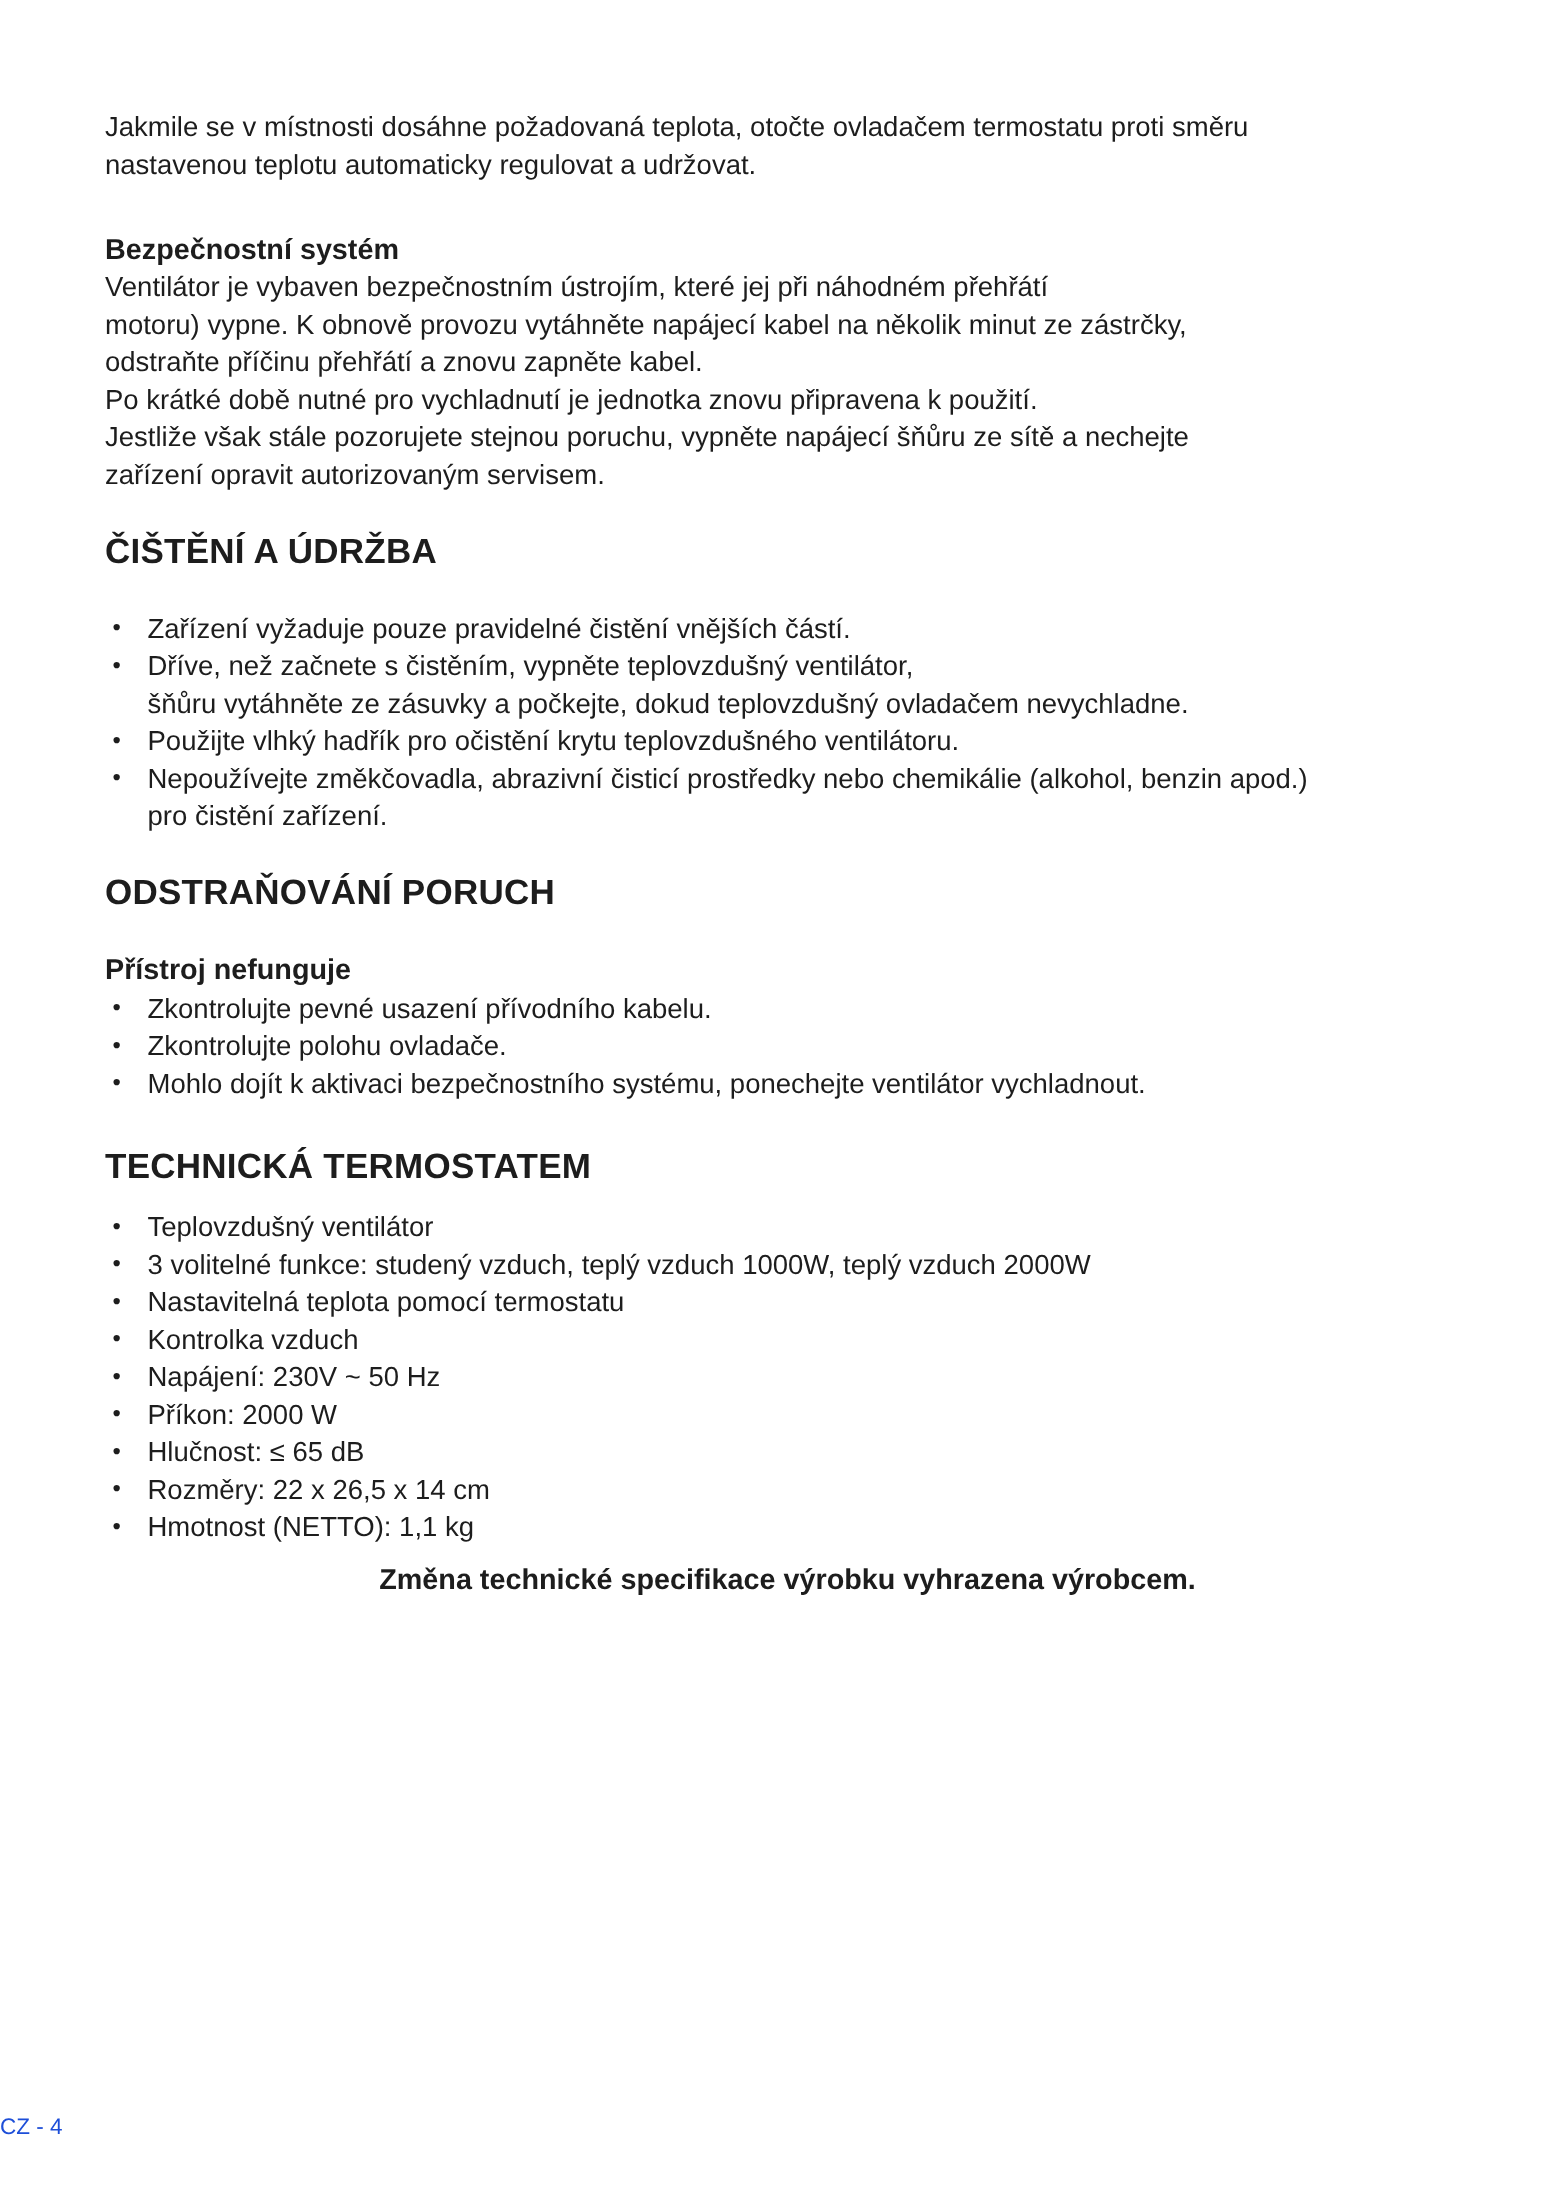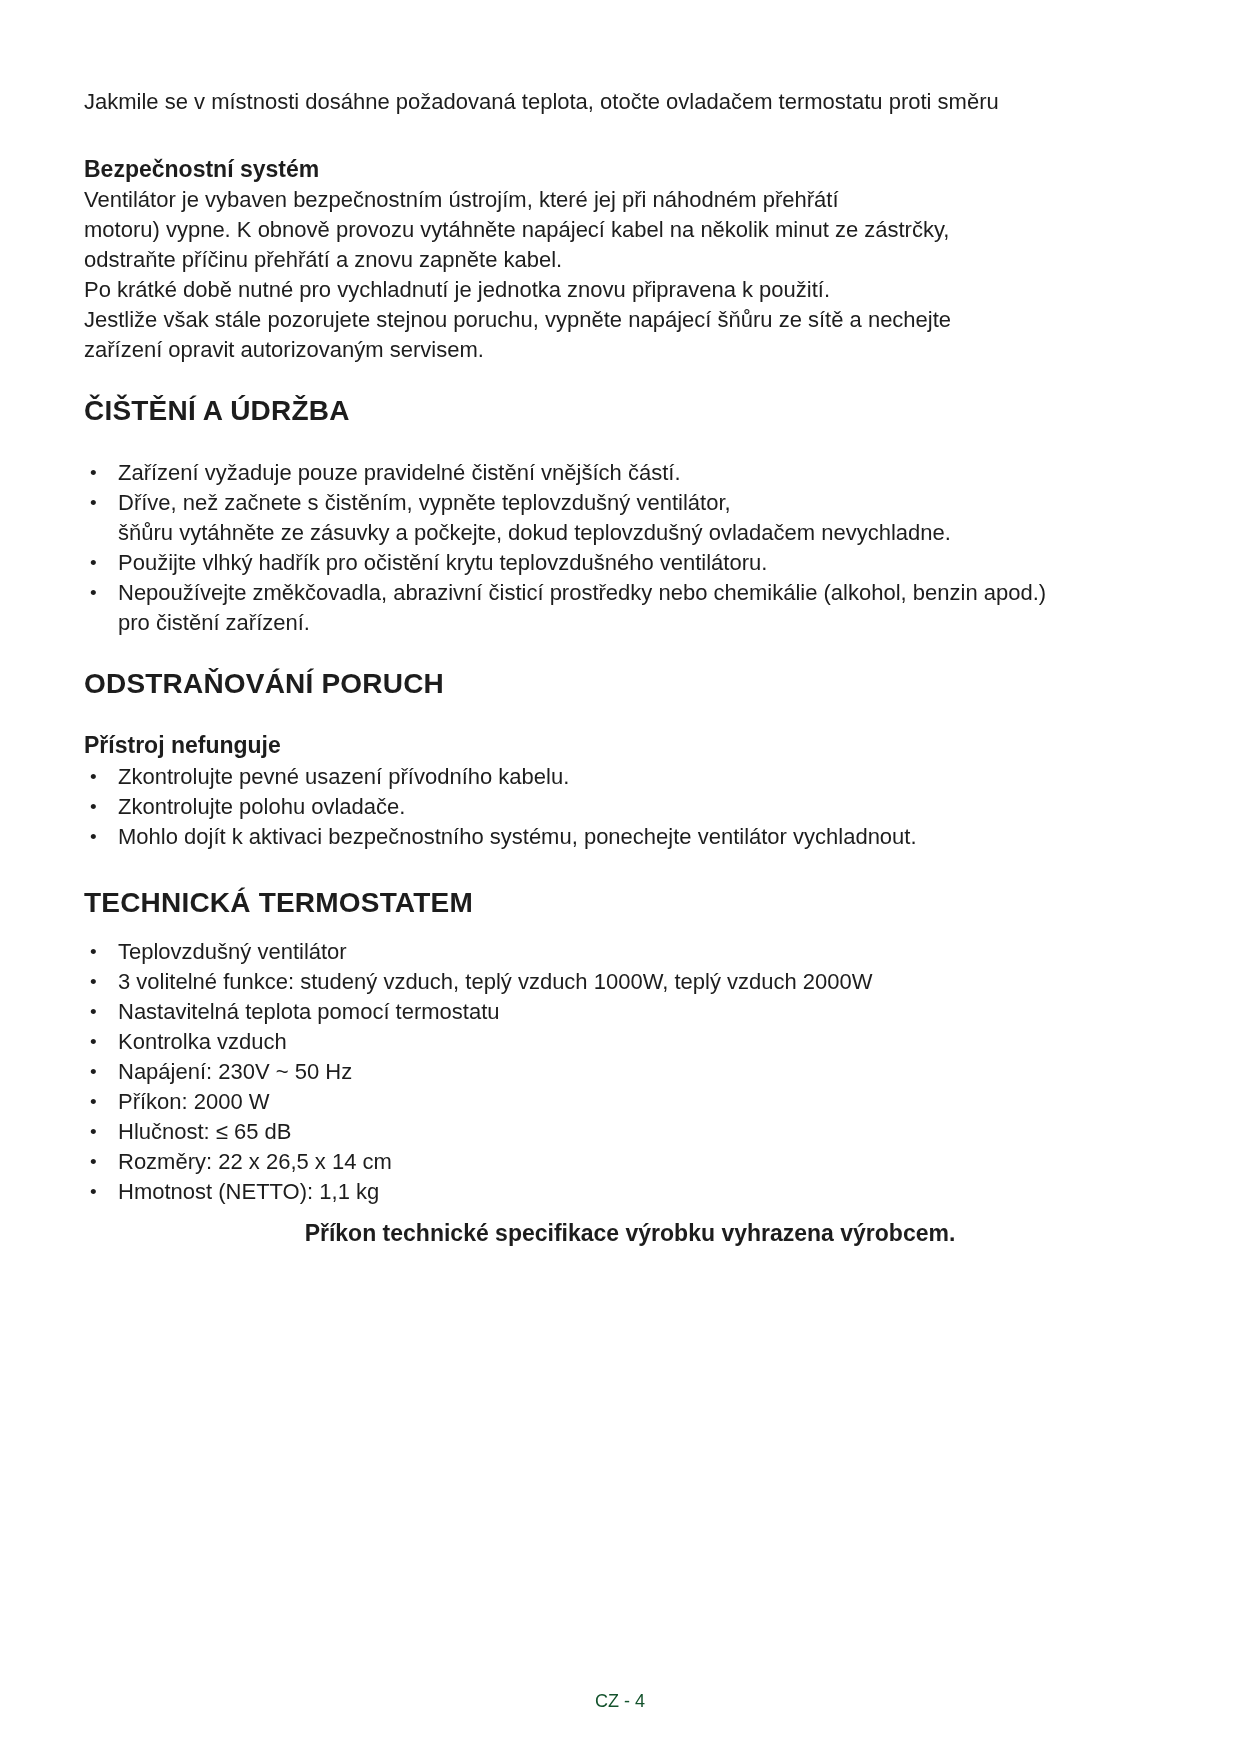--- a/index.html
+++ b/index.html
@@ -65,33 +65,34 @@
     text-align: center;
     font-size: 23px;
     font-weight: bold;
     line-height: 30px;
   }
   .page-footer {
     position: absolute;
     left: 0;
     top: 1690px;
     width: 1240px;
-    text-align: center;
+    text-align: left;
     font-size: 18px;
     line-height: 22px;
-    color: #14532d;
+    color: #1d4ed8;
   }
 </style>
 </head>
 <body>
 
 <div class="content">
 
   <div class="para">
     <div class="line">Jakmile se v místnosti dosáhne požadovaná teplota, otočte ovladačem termostatu proti směru</div>
+    <div class="line">nastavenou teplotu automaticky regulovat a udržovat.</div>
   </div>
 
   <div class="subheading mt-gap-lg">Bezpečnostní systém</div>
   <div class="para">
     <div class="line">Ventilátor je vybaven bezpečnostním ústrojím, které jej při náhodném přehřátí</div>
     <div class="line">motoru) vypne. K obnově provozu vytáhněte napájecí kabel na několik minut ze zástrčky,</div>
     <div class="line">odstraňte příčinu přehřátí a znovu zapněte kabel.</div>
     <div class="line">Po krátké době nutné pro vychladnutí je jednotka znovu připravena k použití.</div>
     <div class="line">Jestliže však stále pozorujete stejnou poruchu, vypněte napájecí šňůru ze sítě a nechejte</div>
     <div class="line">zařízení opravit autorizovaným servisem.</div>
@@ -201,17 +202,17 @@
       </span>
     </li>
     <li>
       <span class="marker">•</span>
       <span class="btext">
         <span class="line">Hmotnost (NETTO): 1,1 kg</span>
       </span>
     </li>
   </ul>
 
-  <div class="center-note">Příkon technické specifikace výrobku vyhrazena výrobcem.</div>
+  <div class="center-note">Změna technické specifikace výrobku vyhrazena výrobcem.</div>
 
 </div>
 
 <div class="page-footer">CZ - 4</div>
 
 </body></html>

